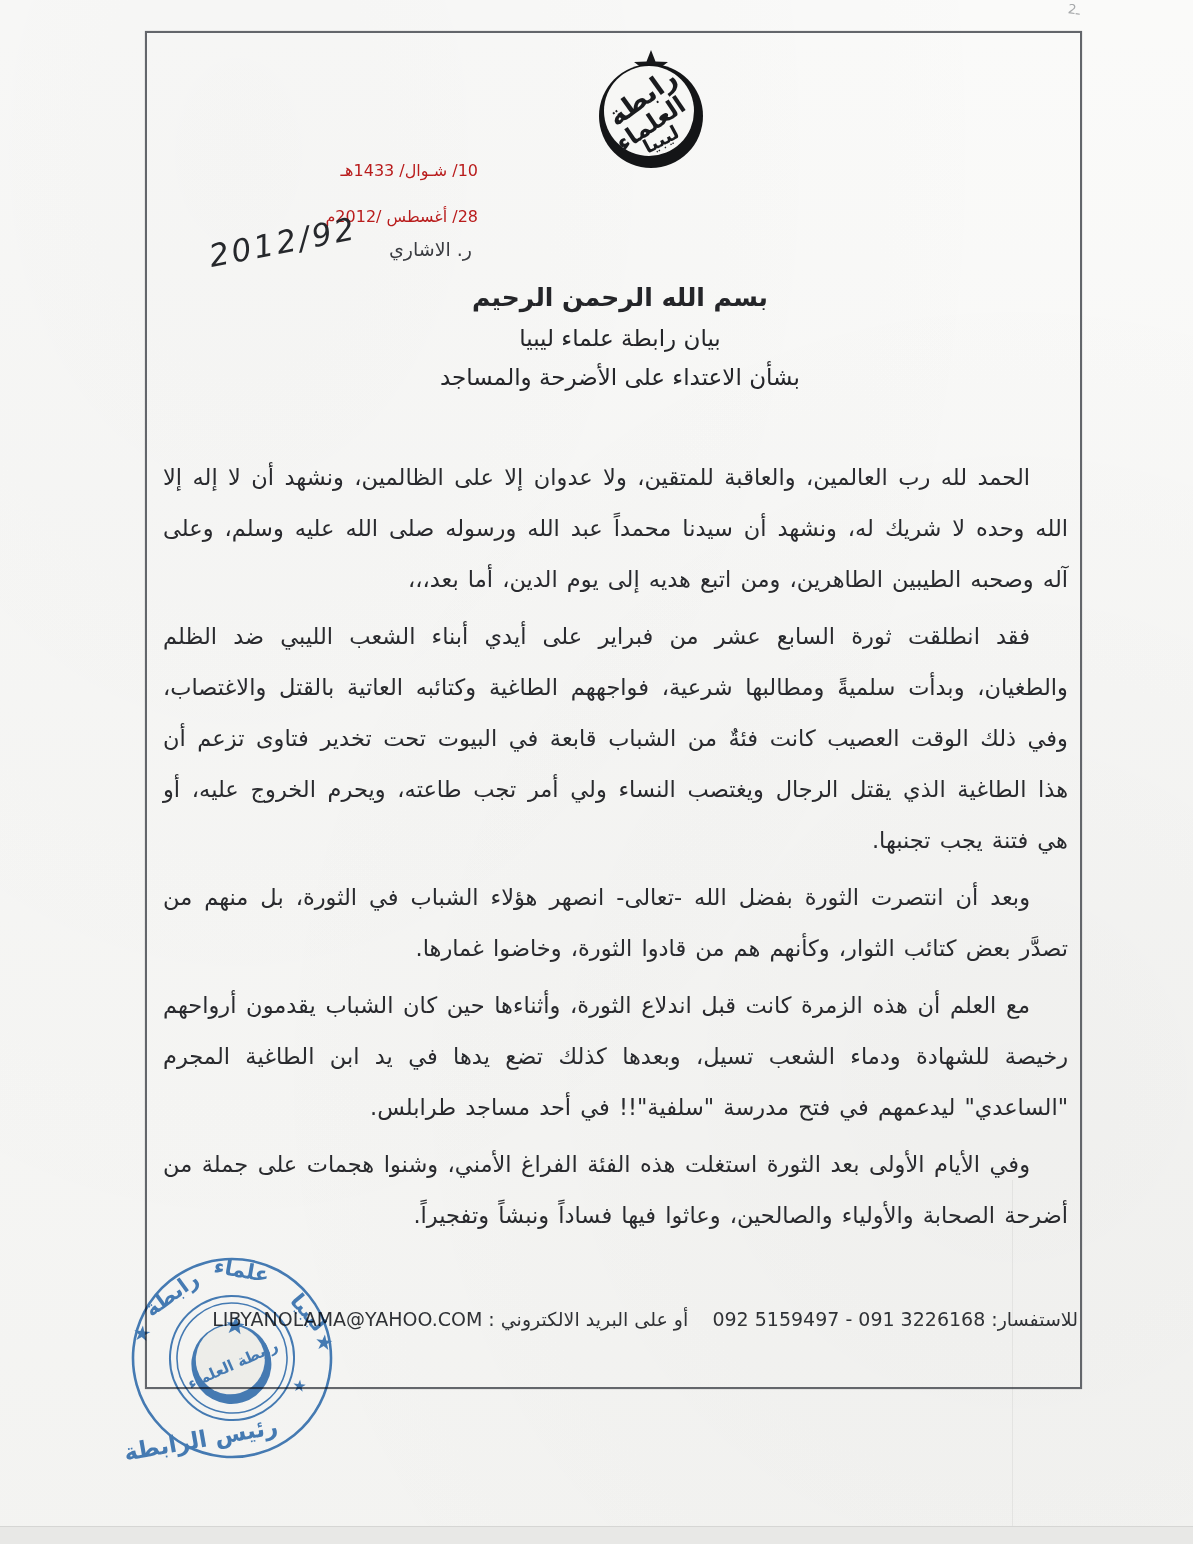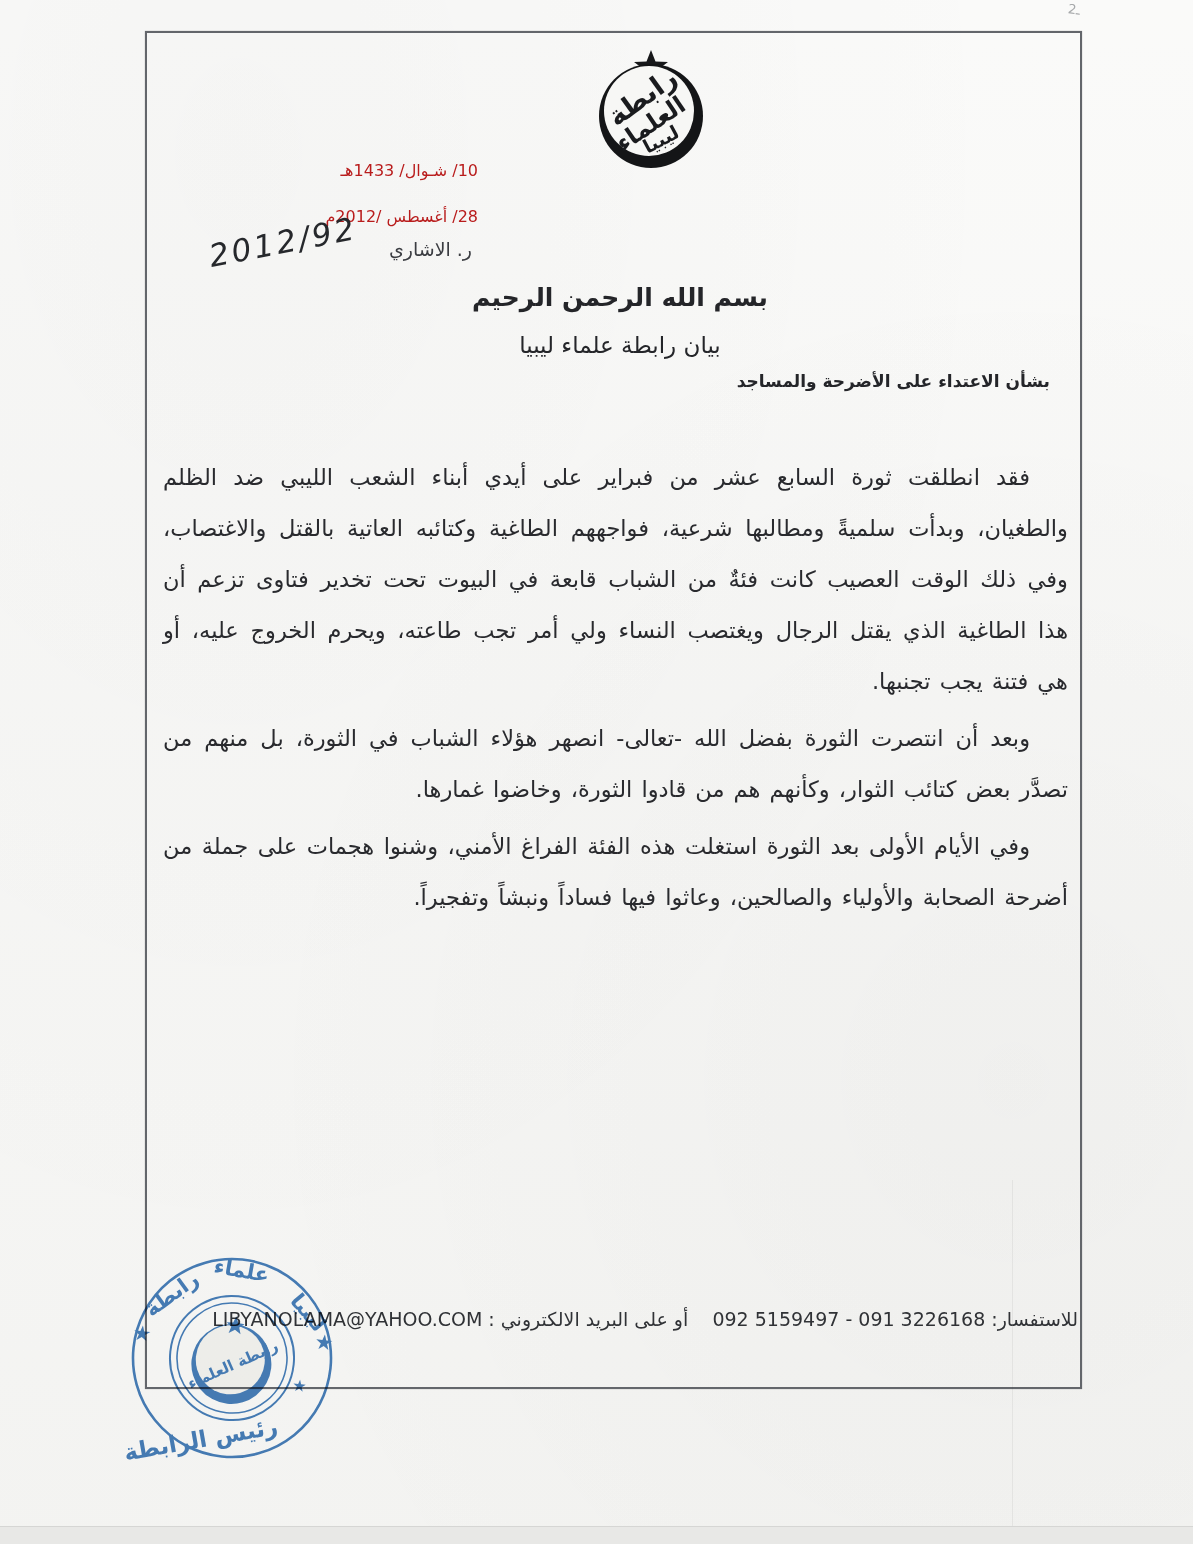--- a/index.html
+++ b/index.html
@@ -47,23 +47,23 @@
   }
   .ref-hand{
     position:absolute;left:12px;top:-4px;
     font-size:31px;font-style:italic;letter-spacing:3px;color:#26282c;
     transform:rotate(-11deg);white-space:nowrap;
   }
   .title-block{
     position:absolute;left:190px;top:283px;width:860px;
     direction:rtl;text-align:center;color:#242529;
   }
-  .title-basmala{font-size:25px;font-weight:bold;margin-bottom:20px;}
+  .title-basmala{font-size:25px;font-weight:bold;margin-bottom:13px;}
   .title-statement{font-size:23px;margin-bottom:13px;}
-  .title-subject{font-size:17px;font-weight:bold;text-align:right;}
+  .title-subject{font-size:23px;font-weight:normal;}
   .body-text{
     position:absolute;left:163px;top:452px;width:905px;
     direction:rtl;text-align:justify;
     font-size:22.5px;line-height:51px;word-spacing:2px;color:#292a2e;
   }
   .body-text p{margin:0 0 6px 0;text-indent:38px;}
   .footer-line{
     position:absolute;left:173px;top:1308px;width:905px;
     direction:rtl;text-align:right;font-size:19px;color:#303236;
     white-space:nowrap;
@@ -107,22 +107,24 @@
   <span class="ref-hand">2012/92</span>
 </div>
 
 <div class="title-block">
   <div class="title-basmala">بسم الله الرحمن الرحيم</div>
   <div class="title-statement">بيان رابطة علماء ليبيا</div>
   <div class="title-subject">بشأن الاعتداء على الأضرحة والمساجد</div>
 </div>
 
 <div class="body-text">
+  <p>الحمد لله رب العالمين، والعاقبة للمتقين، ولا عدوان إلا على الظالمين، ونشهد أن لا إله إلا الله وحده لا شريك له، ونشهد أن سيدنا محمداً عبد الله ورسوله صلى الله عليه وسلم، وعلى آله وصحبه الطيبين الطاهرين، ومن اتبع هديه إلى يوم الدين، أما بعد،،،</p>
   <p>فقد انطلقت ثورة السابع عشر من فبراير على أيدي أبناء الشعب الليبي ضد الظلم والطغيان، وبدأت سلميةً ومطالبها شرعية، فواجههم الطاغية وكتائبه العاتية بالقتل والاغتصاب، وفي ذلك الوقت العصيب كانت فئةٌ من الشباب قابعة في البيوت تحت تخدير فتاوى تزعم أن هذا الطاغية الذي يقتل الرجال ويغتصب النساء ولي أمر تجب طاعته، ويحرم الخروج عليه، أو هي فتنة يجب تجنبها.</p>
   <p>وبعد أن انتصرت الثورة بفضل الله -تعالى- انصهر هؤلاء الشباب في الثورة، بل منهم من تصدَّر بعض كتائب الثوار، وكأنهم هم من قادوا الثورة، وخاضوا غمارها.</p>
+  <p>مع العلم أن هذه الزمرة كانت قبل اندلاع الثورة، وأثناءها حين كان الشباب يقدمون أرواحهم رخيصة للشهادة ودماء الشعب تسيل، وبعدها كذلك تضع يدها في يد ابن الطاغية المجرم "الساعدي" ليدعمهم في فتح مدرسة "سلفية"!! في أحد مساجد طرابلس.</p>
   <p>وفي الأيام الأولى بعد الثورة استغلت هذه الفئة الفراغ الأمني، وشنوا هجمات على جملة من أضرحة الصحابة والأولياء والصالحين، وعاثوا فيها فساداً ونبشاً وتفجيراً.</p>
 </div>
 
 <div class="footer-line">للاستفسار: 091&nbsp;3226168 - 092&nbsp;5159497&nbsp;&nbsp;&nbsp;&nbsp;أو على البريد الالكتروني : LIBYANOLAMA@YAHOO.COM</div>
 
 <svg class="stamp" width="228" height="228" viewBox="0 0 228 228">
   <g fill="none" stroke="#2e6eb3">
     <circle cx="114" cy="114" r="99" stroke-width="2.6"></circle>
     <circle cx="114" cy="114" r="62" stroke-width="2"></circle>
     <circle cx="114" cy="114" r="55" stroke-width="1.6"></circle>

